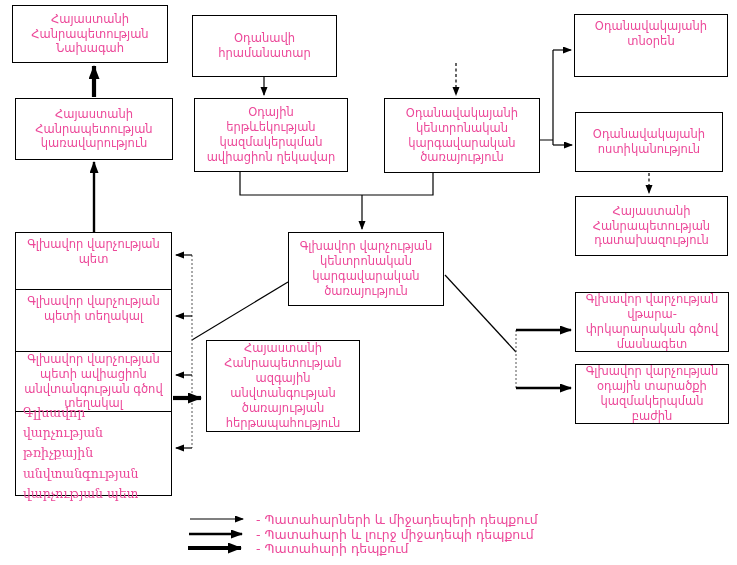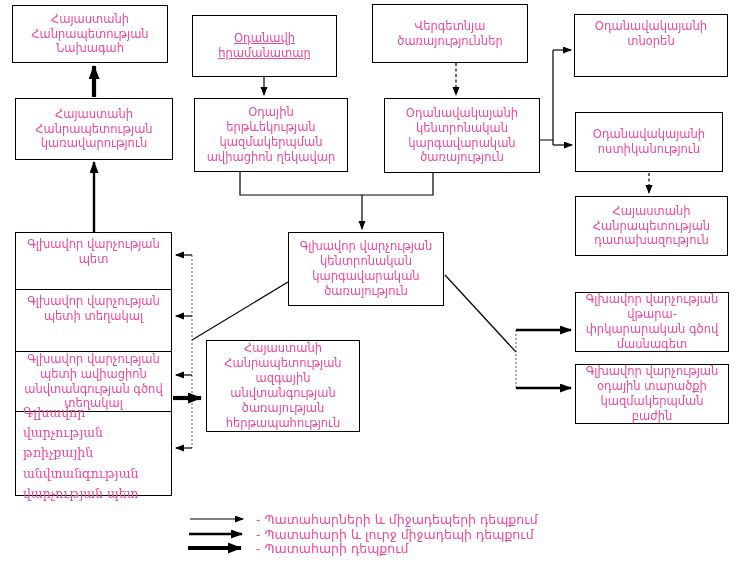--- a/index.html
+++ b/index.html
@@ -105,24 +105,22 @@
       <line class="med" x1="189" y1="534" x2="242" y2="534" marker-end="url(#mM)"></line>
     </g>
     <g>
       <line class="thick" x1="188" y1="548" x2="241" y2="548" marker-end="url(#mL)"></line>
     </g>
   </svg>
 
   <div class="node" style="left:12px;  top:5px;   width:156px; height:58px;">Հայաստանի
 Հանրապետության
 Նախագահ</div>
-  <div class="node" style="left:192px; top:15px;  width:145px; height:62px;text-decoration:underline;">Օդանավի
+  <div class="node" style="left:192px; top:15px;  width:145px; height:62px;">Օդանավի
 հրամանատար</div>
-  <div class="node" style="left:372px; top:4px;   width:156px; height:59px;">Վերգետնյա
-ծառայություններ</div>
   <div class="node top" style="left:574px; top:14px; width:154px; height:63px;">Օդանավակայանի
 տնօրեն</div>
 
   <div class="node" style="left:15px;  top:98px;  width:158px; height:62px;">Հայաստանի
 Հանրապետության
 կառավարություն</div>
   <div class="node" style="left:194px; top:98px;  width:154px; height:74px;">Օդային
 երթևեկության
 կազմակերպման
 ավիացիոն ղեկավար</div>

